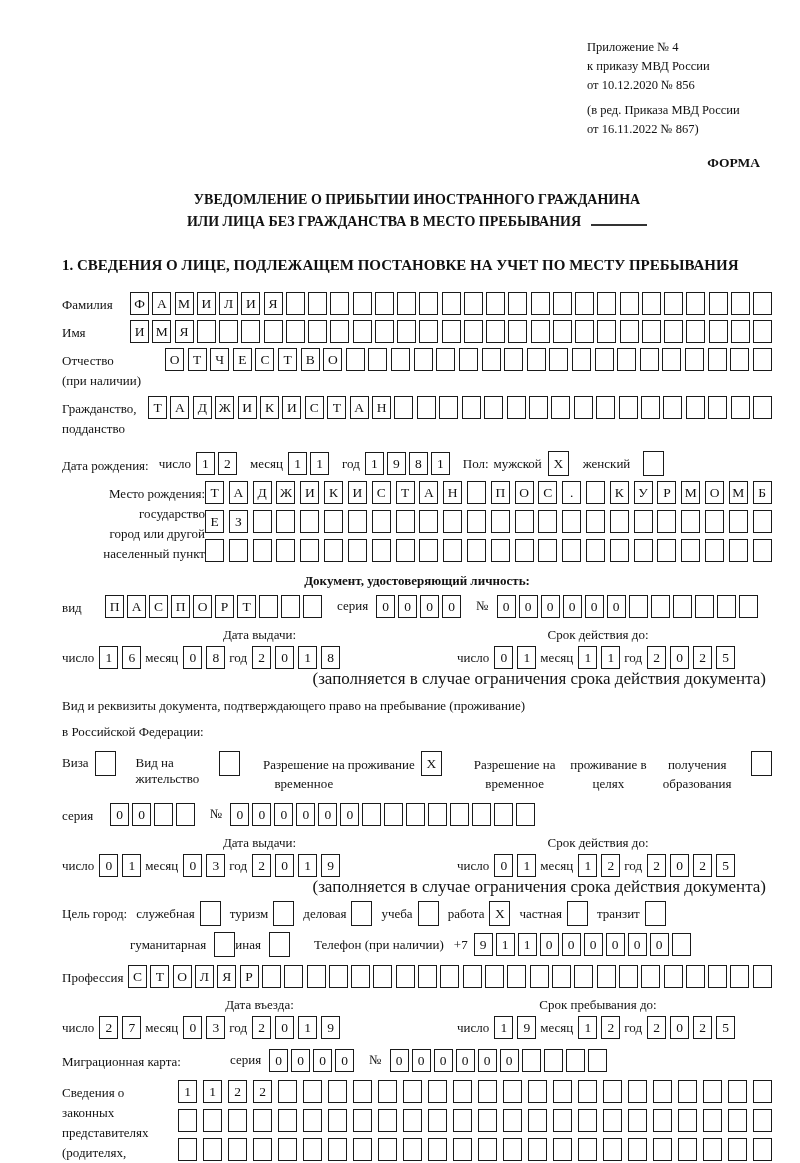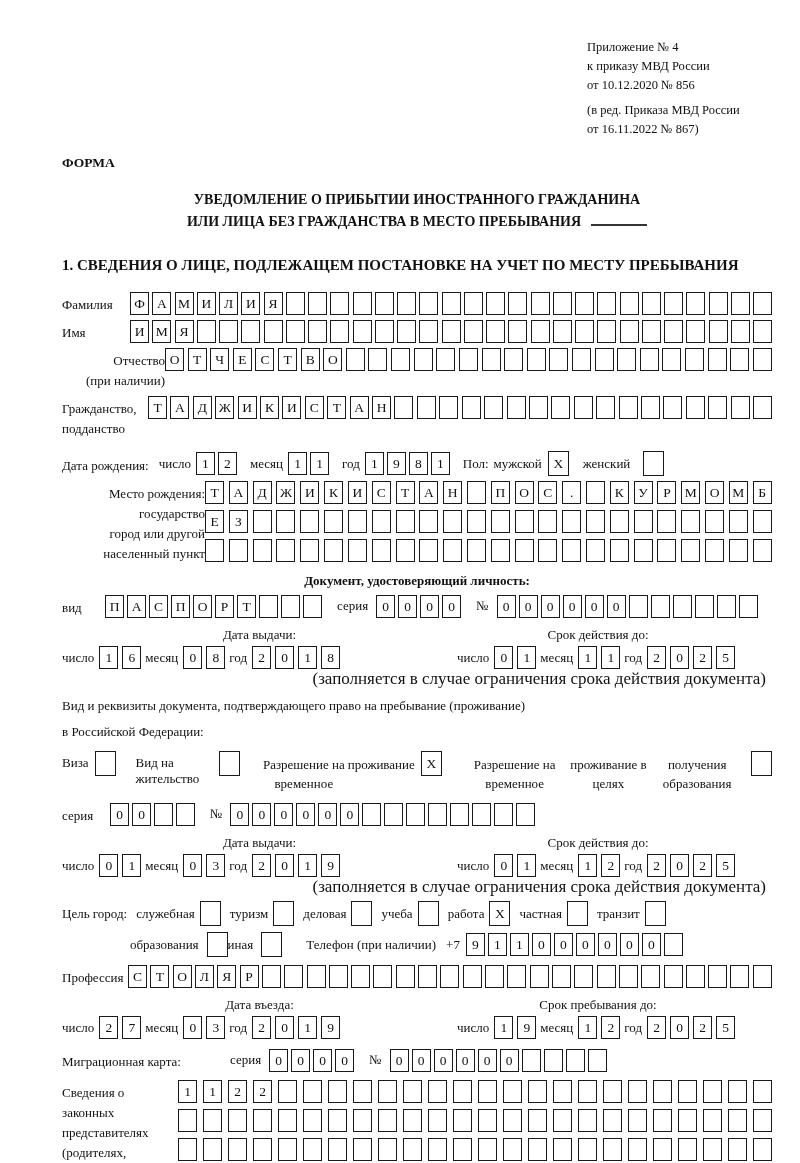--- a/index.html
+++ b/index.html
@@ -7,31 +7,31 @@
   body {
     width: 800px; min-height: 1163px; margin: 0 auto;
     font-family: "Liberation Serif", "DejaVu Serif", serif;
     color: #111; font-size: 13px;
   }
   .page { width: 800px; min-height: 1163px; padding: 38px 28px 30px 62px; }
 
   
   .hdr { margin-left: auto; width: 185px; line-height: 19px; font-size: 12.5px; }
   .hdr .gap { margin-top: 6px; }
-  .forma { font-weight: 700; font-size: 13.5px; margin-top: 16px; padding-right: 12px; }
+  .forma { text-align: right; font-weight: 700; font-size: 13.5px; margin-top: 16px; padding-right: 12px; }
 
   .title { text-align: center; font-weight: 700; font-size: 14px; line-height: 22px; margin-top: 18px; }
   .uline { display: inline-block; width: 56px; border-bottom: 2px solid #333; margin-left: 10px; vertical-align: baseline; }
 
   .sec { font-weight: 700; font-size: 15px; margin-top: 24px; margin-bottom: 18px; }
 
   
   .frow { display: flex; align-items: flex-start; margin-bottom: 5px; }
   .flabel { flex: 0 0 auto; line-height: 19px; padding-top: 3px; }
-  .w68 { width: 68px; } .w103 { width: 103px; text-align: right; } .w86 { width: 86px; }
+  .w68 { width: 68px; } .w103 { width: 103px; } .w86 { width: 86px; }
   .w143 { width: 143px; text-align: right; } .w43 { width: 43px; } .w66 { width: 66px; } .w116 { width: 116px; }
 
   .cell {
     display: inline-flex; align-items: center; justify-content: center;
     width: 19px; height: 23px; border: 1.6px solid #1a1a1a; background: #fff;
     font-size: 13.5px; flex: 0 0 19px;
   }
   .cells { display: flex; }
   .cells.stretch { flex: 1 1 auto; justify-content: space-between; }
   .cells.fixed .cell { margin-right: 3px; }
@@ -554,21 +554,21 @@
     <span class="cbox"></span>
     <span class="plbl">работа</span>
     <span class="cbox">X</span>
     <span class="plbl">частная</span>
     <span class="cbox"></span>
     <span class="plbl">транзит</span>
     <span class="cbox"></span>
   </div>
 
   <div class="frow purpose" style="padding-left:68px;margin-top:6px">
-    <span>образования</span>
+    <span>гуманитарная</span>
     <span class="cbox" style="margin-left:8px"></span>
     <span style="">иная</span>
     <span class="cbox" style="margin-left:8px"></span>
     <span style="margin-left:24px">Телефон (при наличии)</span>
     <span class="pref">+7</span>
     <span class="cells fixed">
         <span class="cell">9</span>
         <span class="cell">1</span>
         <span class="cell">1</span>
         <span class="cell">0</span>

